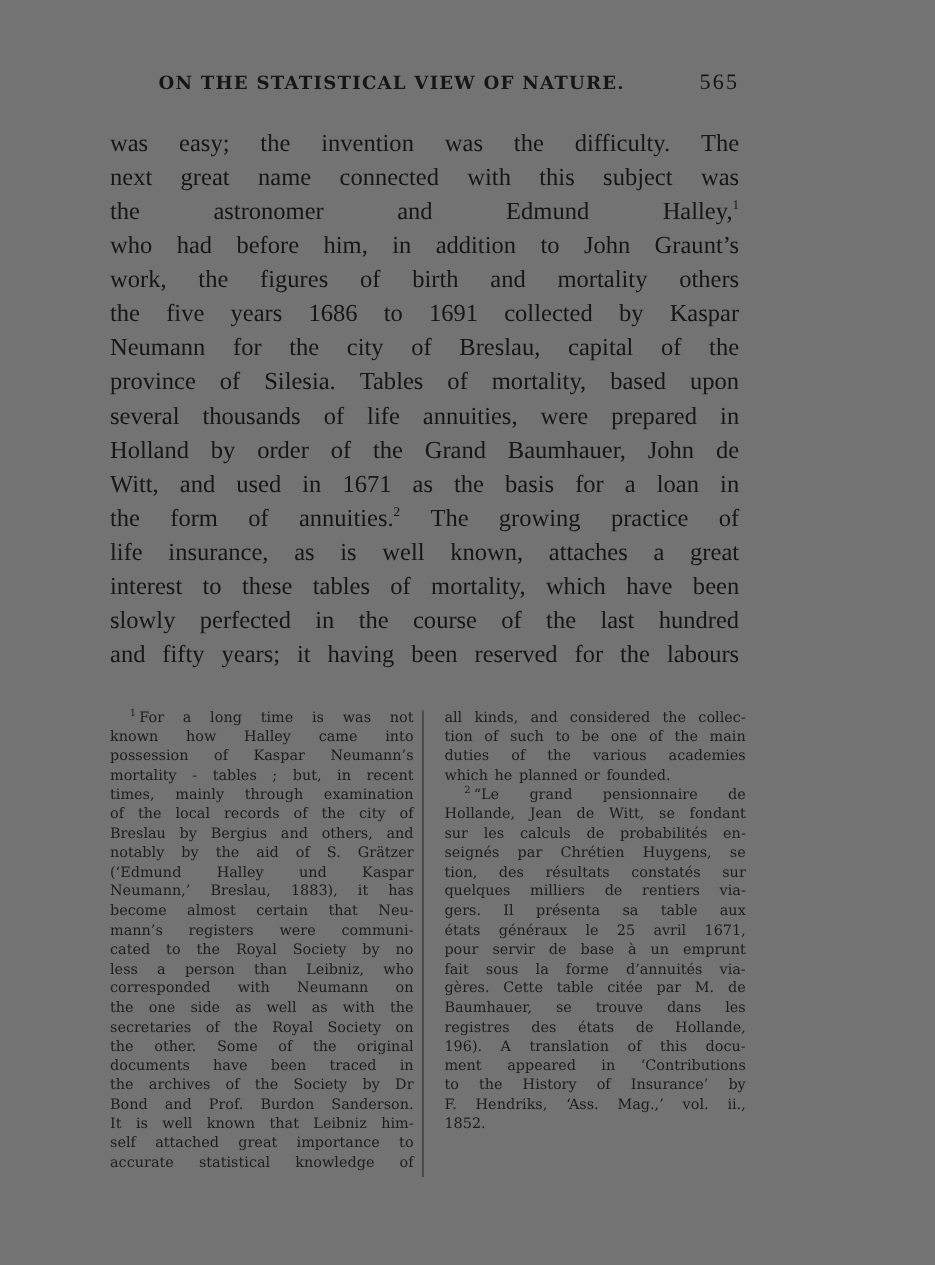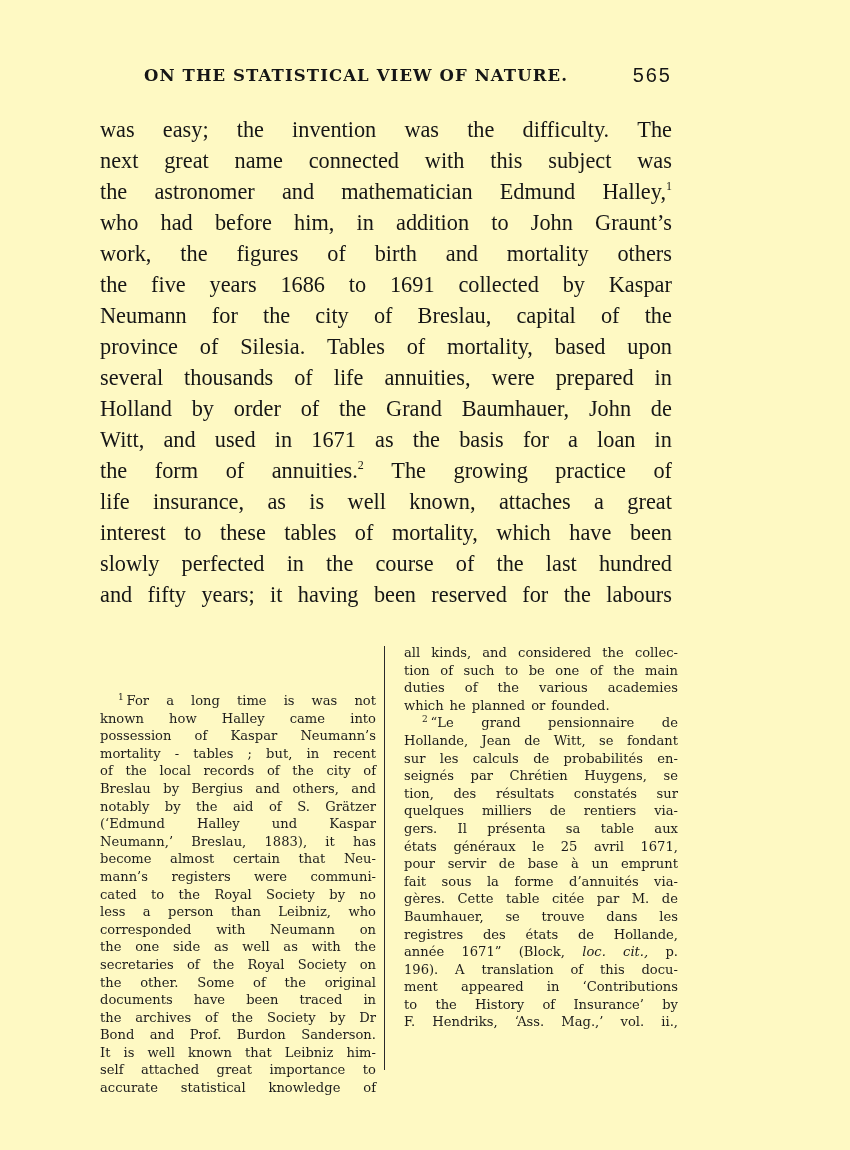--- a/index.html
+++ b/index.html
@@ -1,26 +1,26 @@
 <!DOCTYPE html>
 <html><head>
 <meta charset="utf-8">
 <style>
   html, body { margin: 0; padding: 0; background: #ffffff; }
   body { width: 850px; height: 1150px; position: relative; overflow: hidden; color: #161616; }
-  .page { position: absolute; left: 0; top: 0; width: 850px; height: 1150px; background: #fef9c3; }
+  .page { position: absolute; left: 0; top: 0; width: 850px; height: 1150px; background: #737373; }
   .running-head { position: absolute; left: 100px; top: 66px; width: 572px; height: 24px; font-family: "DejaVu Serif", serif; }
   .running-title { position: absolute; left: 44px; top: 0; font-size: 16.5px; font-weight: bold; letter-spacing: 1.1px; }
-  .page-number { position: absolute; right: 0; top: -2px; font-size: 20px; letter-spacing: 2px; font-family: Liberation Sans, sans-serif; text-align: right; }
+  .page-number { position: absolute; right: 0; top: -2px; font-size: 20px; letter-spacing: 2px; font-family: Liberation Serif, serif; text-align: right; }
   .body-text { position: absolute; left: 100px; top: 114px; width: 572px; font-family: "Liberation Serif", serif; font-size: 22.3px; }
   .body-line { height: 31px; line-height: 31px; display: flex; justify-content: space-between; white-space: nowrap; }
   .body-line .w { display: inline-block; }
   sup { font-size: 12px; vertical-align: 9px; line-height: 0; }
   .notes { position: absolute; top: 644px; font-family: "DejaVu Serif", serif; font-size: 13.1px; color: #1c1c1c; }
-  .notes.left { left: 100px; width: 276px; margin-top: 48px; }
+  .notes.left { left: 100px; width: 276px; }
   .notes.right { left: 404px; width: 274px; }
   .note-line { height: 17.6px; line-height: 17.6px; display: flex; justify-content: space-between; white-space: nowrap; }
   .note-line.indent { padding-left: 18px; }
   .note-line.short { justify-content: flex-start; gap: 6px; }
   .note-line sup { font-size: 9px; vertical-align: 5px; }
   .divider { position: absolute; left: 384px; top: 646px; width: 1.4px; height: 424px; background: #2a2a2a; }
 </style>
 </head>
 <body>
 
@@ -49,21 +49,20 @@
         <span class="w">connected</span>
         <span class="w">with</span>
         <span class="w">this</span>
         <span class="w">subject</span>
         <span class="w">was</span>
       </div>
       <div class="body-line">
         <span class="w">the</span>
         <span class="w">astronomer</span>
         <span class="w">and</span>
-        <span class="w">mathematician</span>
         <span class="w">Edmund</span>
         <span class="w">Halley,<sup>1</sup></span>
       </div>
       <div class="body-line">
         <span class="w">who</span>
         <span class="w">had</span>
         <span class="w">before</span>
         <span class="w">him,</span>
         <span class="w">in</span>
         <span class="w">addition</span>
@@ -231,20 +230,26 @@
       <div class="note-line">
         <span class="w">mortality</span>
         <span class="w">-</span>
         <span class="w">tables</span>
         <span class="w">;</span>
         <span class="w">but,</span>
         <span class="w">in</span>
         <span class="w">recent</span>
       </div>
       <div class="note-line">
+        <span class="w">times,</span>
+        <span class="w">mainly</span>
+        <span class="w">through</span>
+        <span class="w">examination</span>
+      </div>
+      <div class="note-line">
         <span class="w">of</span>
         <span class="w">the</span>
         <span class="w">local</span>
         <span class="w">records</span>
         <span class="w">of</span>
         <span class="w">the</span>
         <span class="w">city</span>
         <span class="w">of</span>
       </div>
       <div class="note-line">
@@ -513,28 +518,20 @@
         <span class="w">les</span>
       </div>
       <div class="note-line">
         <span class="w">registres</span>
         <span class="w">des</span>
         <span class="w">états</span>
         <span class="w">de</span>
         <span class="w">Hollande,</span>
       </div>
       <div class="note-line">
-        <span class="w">année</span>
-        <span class="w">1671”</span>
-        <span class="w">(Block,</span>
-        <span class="w" style="font-style: italic;">loc.</span>
-        <span class="w" style="font-style: italic;">cit.,</span>
-        <span class="w">p.</span>
-      </div>
-      <div class="note-line">
         <span class="w">196).</span>
         <span class="w">A</span>
         <span class="w">translation</span>
         <span class="w">of</span>
         <span class="w">this</span>
         <span class="w">docu-</span>
       </div>
       <div class="note-line">
         <span class="w">ment</span>
         <span class="w">appeared</span>
@@ -550,15 +547,18 @@
         <span class="w">by</span>
       </div>
       <div class="note-line">
         <span class="w">F.</span>
         <span class="w">Hendriks,</span>
         <span class="w">‘Ass.</span>
         <span class="w">Mag.,’</span>
         <span class="w">vol.</span>
         <span class="w">ii.,</span>
       </div>
+      <div class="note-line short">
+        <span class="w">1852.</span>
+      </div>
     </div>
 
 </div>
 
 </body></html>

